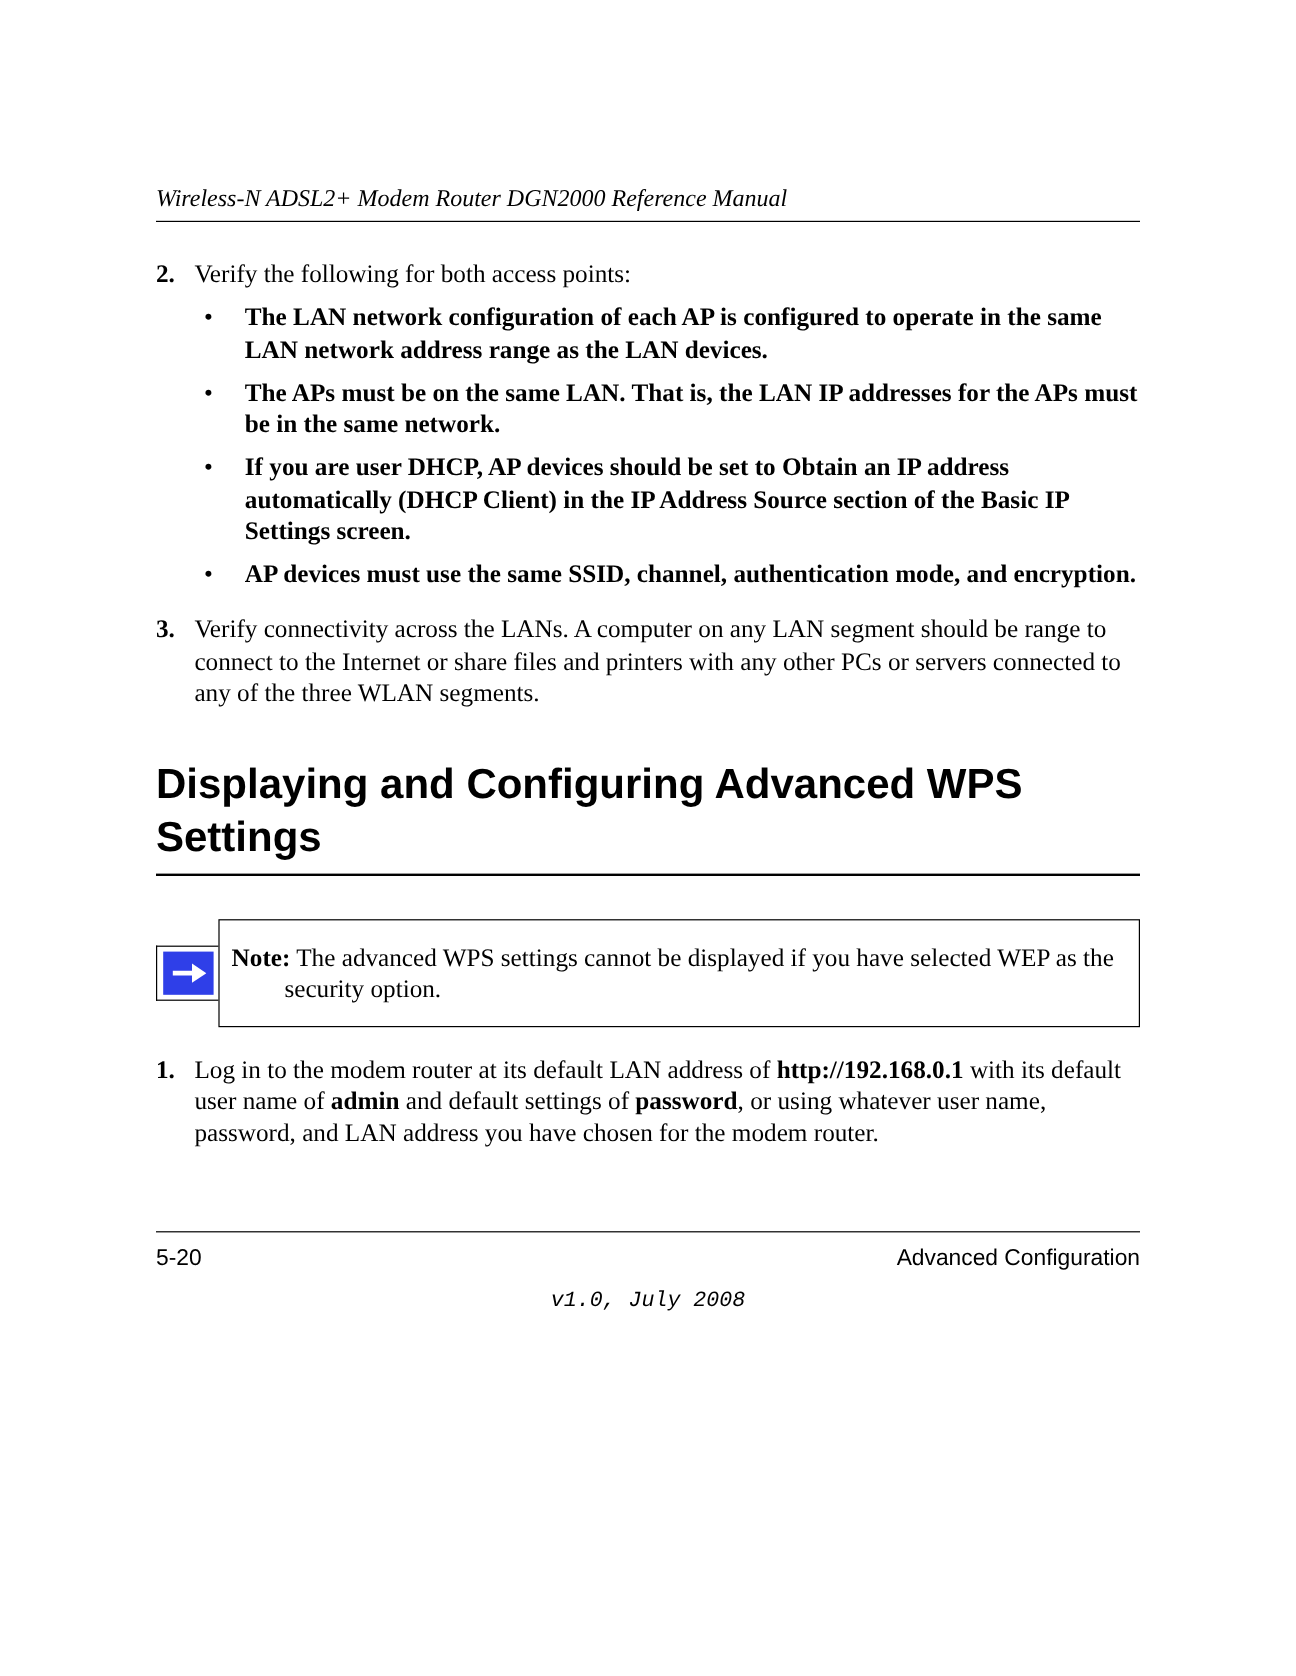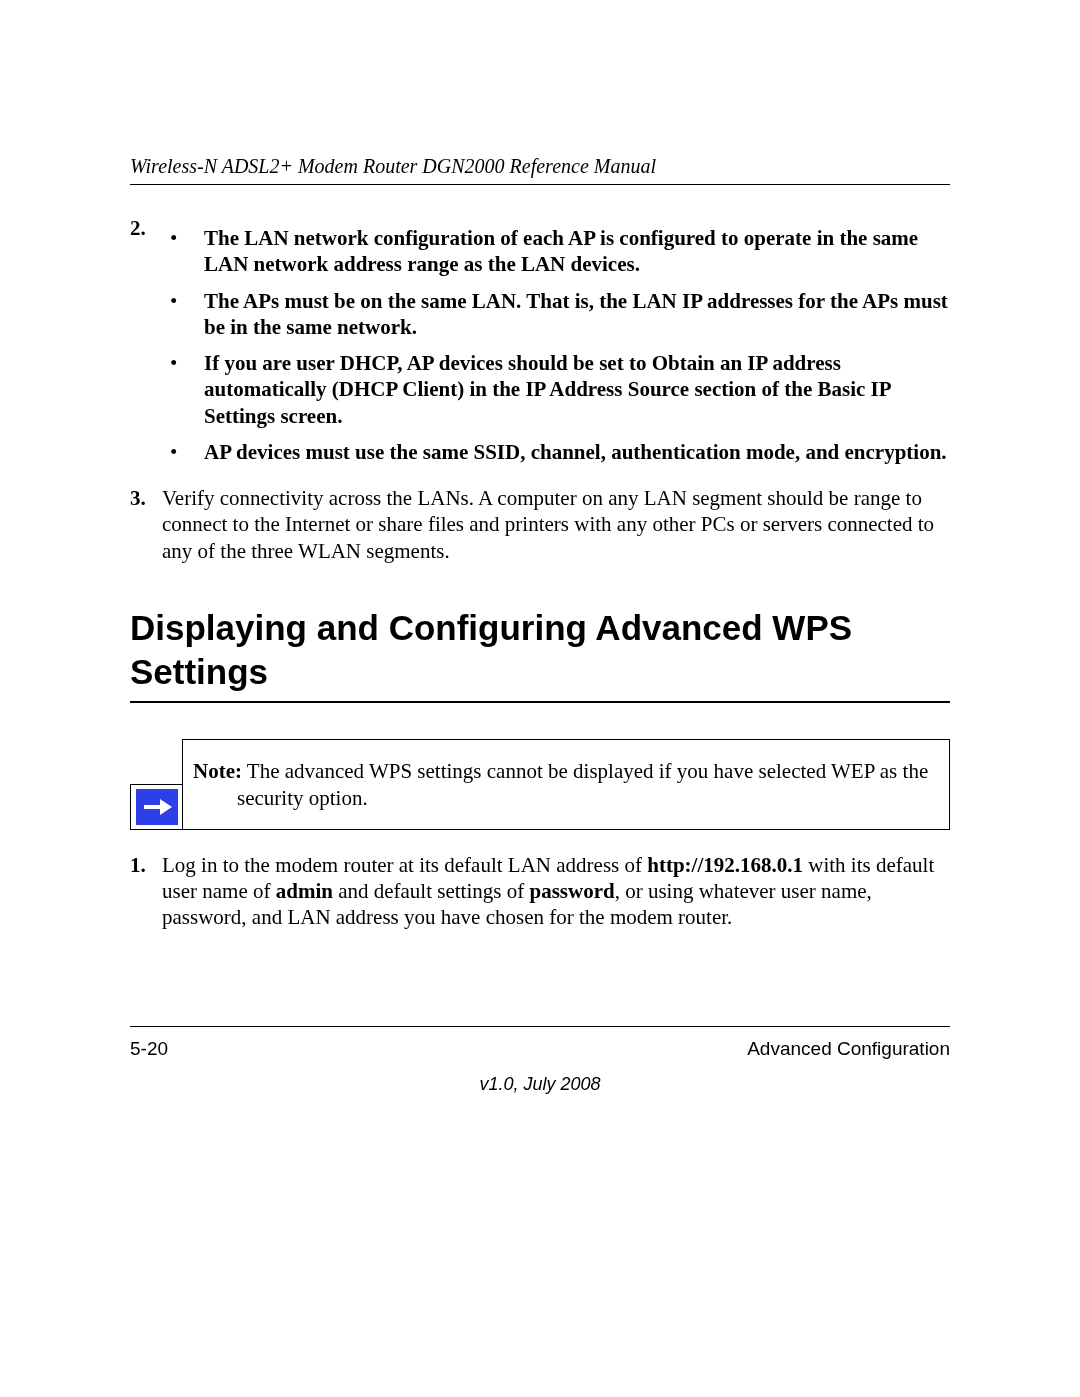--- a/index.html
+++ b/index.html
@@ -66,21 +66,21 @@
   h2.section-heading {
     font-family: Arial, Helvetica, sans-serif;
     font-weight: bold;
     font-size: 35px;
     margin: 42px 0 6px 0;
     border-bottom: 2px solid #000;
     padding-bottom: 8px;
   }
   .note-box-wrap {
     display: flex;
-    align-items: flex-end;
+    align-items: center;
     margin: 36px 0 22px 0;
   }
   .note-icon {
     width: 52px;
     border: 1px solid #000;
     border-right: none;
     display: flex;
     align-items: center;
     justify-content: center;
     padding: 4px;
@@ -123,37 +123,38 @@
     display: flex;
     justify-content: space-between;
   }
   .footer-version {
     position: absolute;
     left: 0;
     right: 0;
     top: 1074px;
     text-align: center;
     font-style: italic;
-    font-family: Liberation Sans, sans-serif;
+    font-family: Liberation Mono, monospace;
     font-size: 18px;
   }
 </style>
 </head>
 <body>
 
 <div class="page">
 
   <div class="running-header">Wireless-N ADSL2+ Modem Router DGN2000 Reference Manual</div>
 
   <div class="body-text">
 
     <ol class="numbered">
       <li>
         <span class="num">2.</span>
         <div class="content">
+          <span>Verify the following for both access points:</span>
           <ul class="bullets">
             <li>
               <span class="dot">•</span>
               <span class="txt">The LAN network configuration of each AP is configured to operate in the same LAN network address range as the LAN devices.</span>
             </li>
             <li>
               <span class="dot">•</span>
               <span class="txt">The APs must be on the same LAN. That is, the LAN IP addresses for the APs must be in the same network.</span>
             </li>
             <li>

